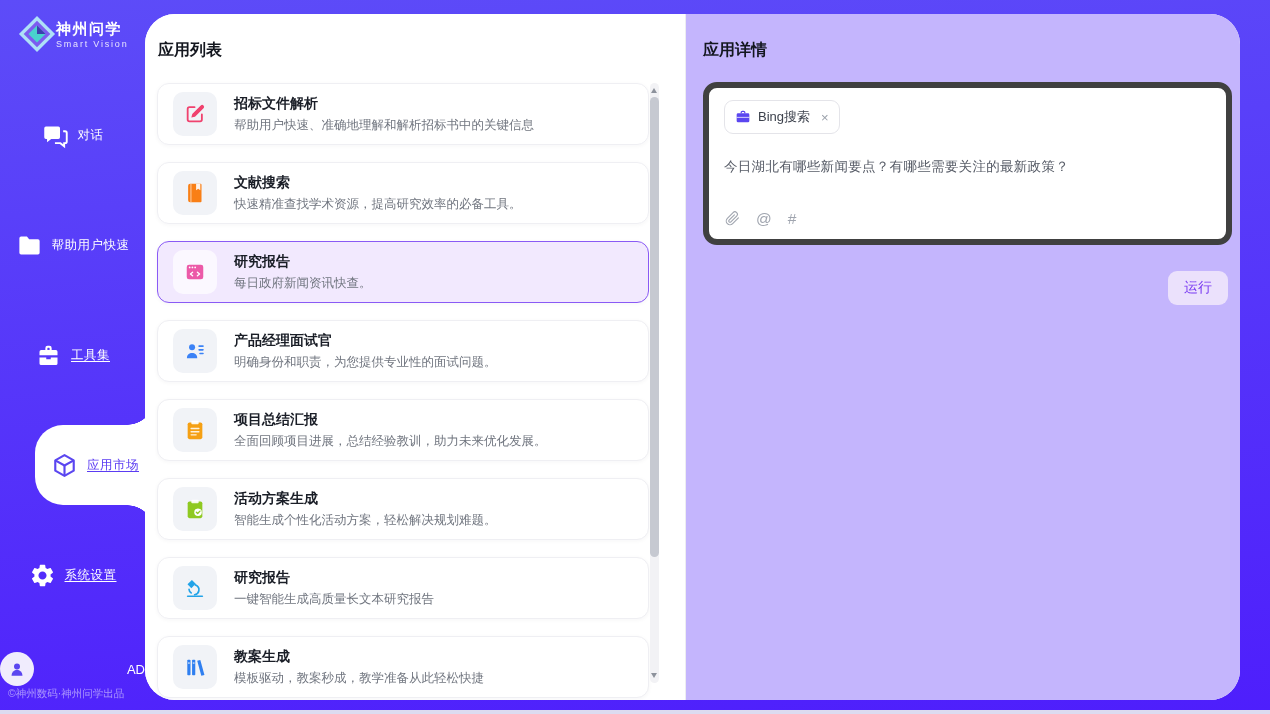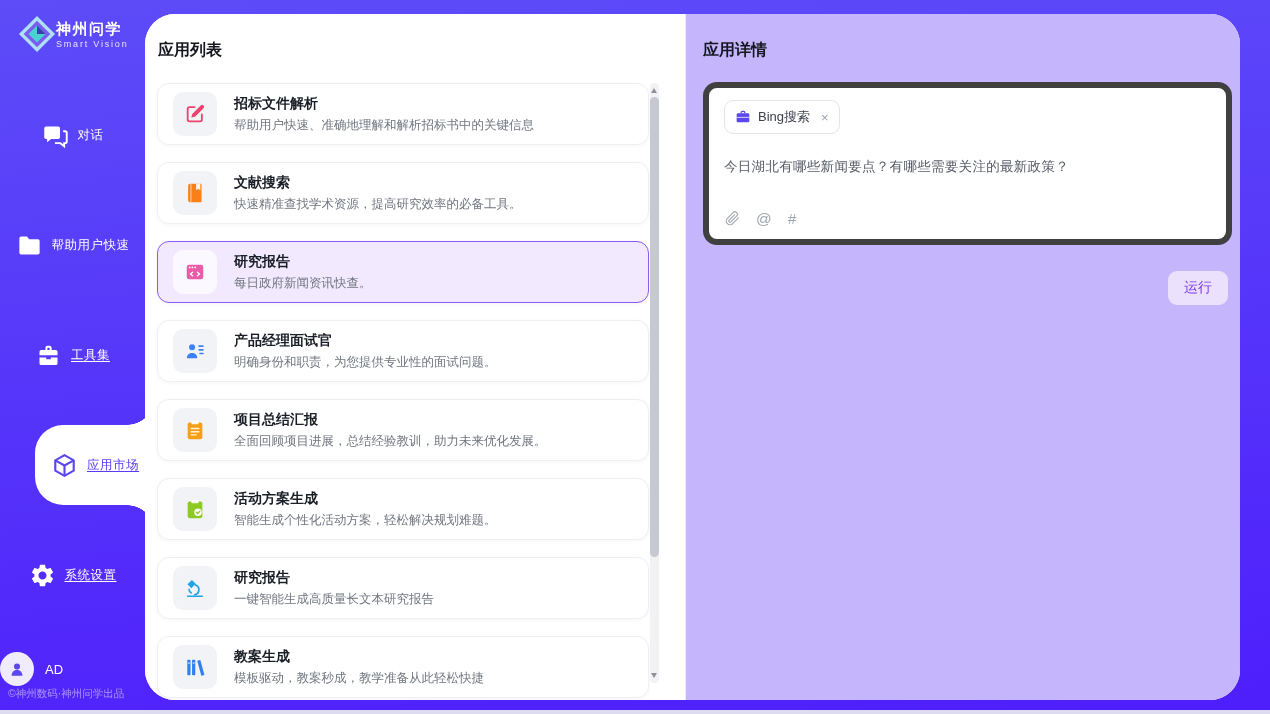--- a/index.html
+++ b/index.html
@@ -23,21 +23,21 @@
     align-items:center; justify-content:center; gap:9px; color:#fff; cursor:pointer; position:relative; }
   .nav-item svg { width:27px; height:27px; display:block; }
   .nav-label { font-size:12.5px; letter-spacing:.5px; }
   .nav-label.u { text-decoration:underline; text-underline-offset:2px; }
   .nav-item.active { background:#fff; margin-left:35px; width:120px; border-radius:28px 0 0 28px; }
   .nav-item.active .nav-label { color:#5b3cf2; }
   .nav-item.active::before,.nav-item.active::after { content:""; position:absolute; right:0; width:28px; height:28px; }
   .nav-item.active::before { top:-28px; background:radial-gradient(circle at 0 0, rgba(255,255,255,0) 27.5px, #fff 28px); }
   .nav-item.active::after { bottom:-28px; background:radial-gradient(circle at 0 100%, rgba(255,255,255,0) 27.5px, #fff 28px); }
 
-  .user-row { position:absolute; bottom:28px; left:0; width:145px; display:flex; align-items:center; justify-content:flex-start; gap:11px; cursor:pointer; }
+  .user-row { position:absolute; bottom:28px; left:0; width:145px; display:flex; align-items:center; justify-content:space-between; gap:11px; cursor:pointer; }
   .avatar { width:34px; height:34px; border-radius:50%; background:#f0ecfd; display:flex; align-items:center; justify-content:center; }
   .avatar svg { width:20px; height:20px; }
   .user-name { color:#fff; font-size:13px; }
   .copyright { position:absolute; bottom:13px; left:8px; color:rgba(255,255,255,.5); font-size:10.5px; white-space:nowrap; }
 
   
   .panel { position:absolute; left:145px; top:14px; width:1095px; height:686px; background:#fff;
     border-radius:30px; display:flex; overflow:hidden; z-index:1; }
 
   .list-pane { width:540px; position:relative; background:#fff; }

